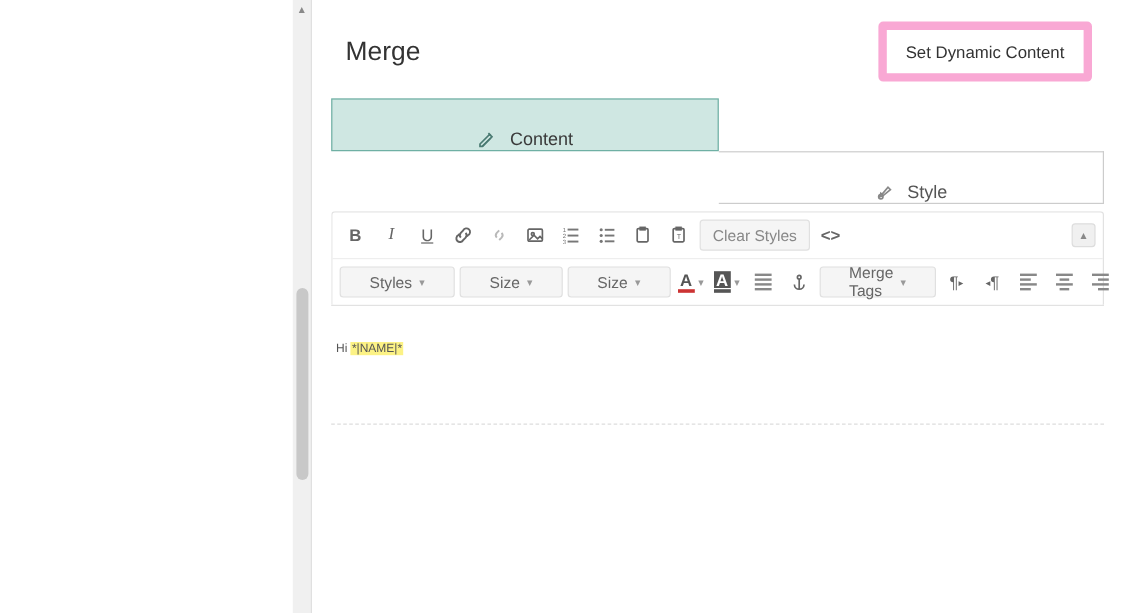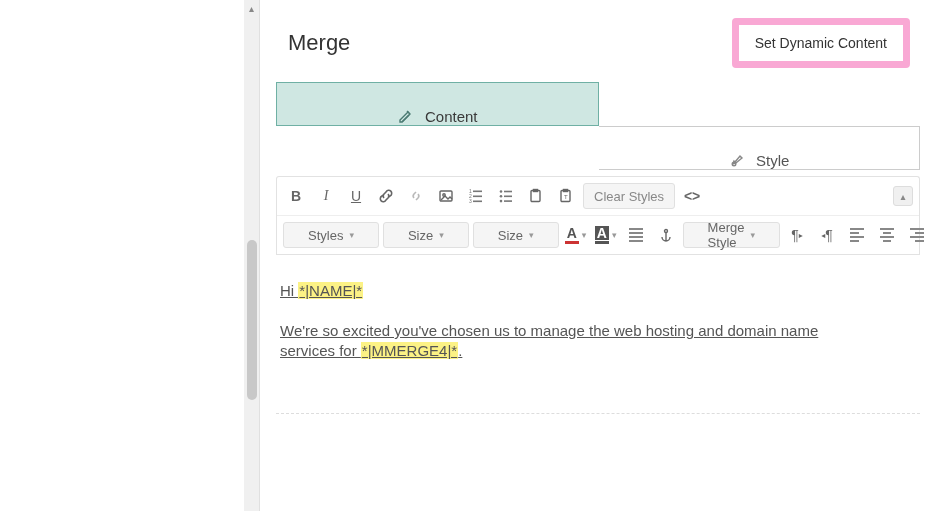--- a/index.html
+++ b/index.html
@@ -22,21 +22,21 @@
   .tb-row + .tb-row { border-top: 1px solid #eee; }
   .tb-btn { min-width: 26px; height: 26px; display: inline-flex; align-items: center; justify-content: center; border-radius: 3px; color: #666; }
   .tb-dd { height: 26px; display: inline-flex; align-items: center; gap: 6px; padding: 0 24px; background: #f5f5f5; border: 1px solid #e0e0e0; border-radius: 3px; font-size: 13px; color: #666; }
   .tb-dd .caret { font-size: 9px; color: #999; }
   .tb-clear { height: 26px; display: inline-flex; align-items: center; padding: 0 10px; background: #f5f5f5; border: 1px solid #e0e0e0; border-radius: 3px; font-size: 13px; color: #888; }
   .tb-spacer { flex: 1; }
   .tb-chip { width:20px; height:20px; background:#f0f0f0; border:1px solid #ddd; border-radius:3px; display:flex; align-items:center; justify-content:center; font-size:10px; color:#888;}
   .a-letter { position: relative; font-weight: 700; font-size: 14px; line-height: 14px; }
   .a-underline { display:block; height:3px; margin-top:1px;}
   .editor { padding: 26px 4px 20px 4px; border-top: 1px solid #e2e2e2; }
-  .p { font-size: 15px; line-height: 20px; color: #555; margin: 0 0 20px 0; text-decoration: underline; }
+  .p { font-size: 10px; line-height: 20px; color: #555; margin: 0 0 20px 0; }
   .merge { background: #fcf285; padding: 0 1px; }
   .dashline { border-top: 1px dashed #ddd; margin-top: 12px; }
   .lines { display:flex; flex-direction:column; gap:2px; width:14px;}
   .lines span{ display:block; height:2px; background:#888;}
 </style>
 </head>
 <body>
 
 <div class="page">
 
@@ -183,21 +183,21 @@
             </span>
         </div>
         <div class="tb-btn">
           <svg width="14" height="14" viewBox="0 0 14 14" fill="none" stroke="#666" stroke-width="1.4">
               <circle cx="7" cy="3" r="1.5"></circle>
               <path d="M7 4.5v8M3 9a4 4 0 008 0"></path>
             </svg>
         </div>
 
         <div class="tb-dd">
-            <span>Merge Style</span>
+            <span>Merge Tags</span>
             <span class="caret">▾</span>
           </div>
 
         <div class="tb-btn">¶<span style="font-size:8px">▸</span></div>
         <div class="tb-btn"><span style="font-size:8px">◂</span>¶</div>
 
         <div class="tb-btn">
             <span class="lines">
               <span style="width:14px"></span>
               <span style="width:9px"></span>
@@ -242,21 +242,18 @@
               <path d="M13 7H6a4 4 0 00-4 4"></path>
             </svg>
         </div>
       </div>
     </div>
 
     <div class="editor">
       <p class="p">
         <span>Hi </span><span class="merge">*|NAME|*</span>
       </p>
-      <p class="p" style="max-width:540px">
-        <span>We're so excited you've chosen us to manage the web hosting and domain name services for </span><span class="merge">*|MMERGE4|*</span><span>.</span>
-      </p>
     </div>
 
     <div class="dashline"></div>
 
   </div>
 </div>
 
 </body></html>

